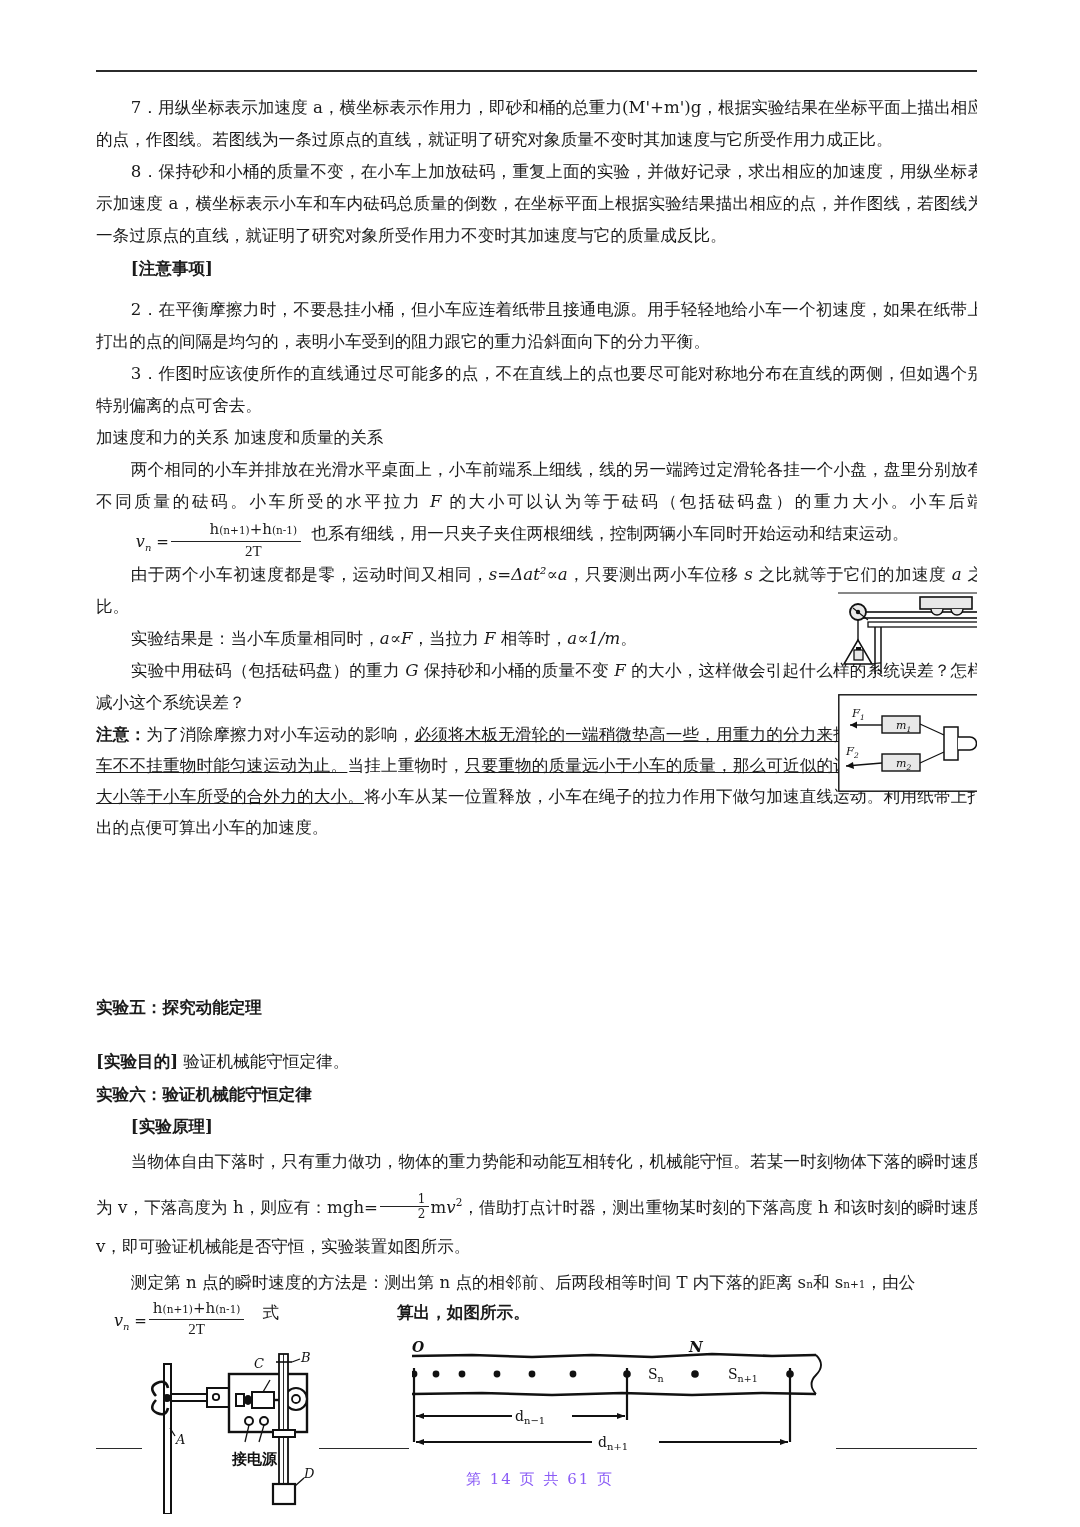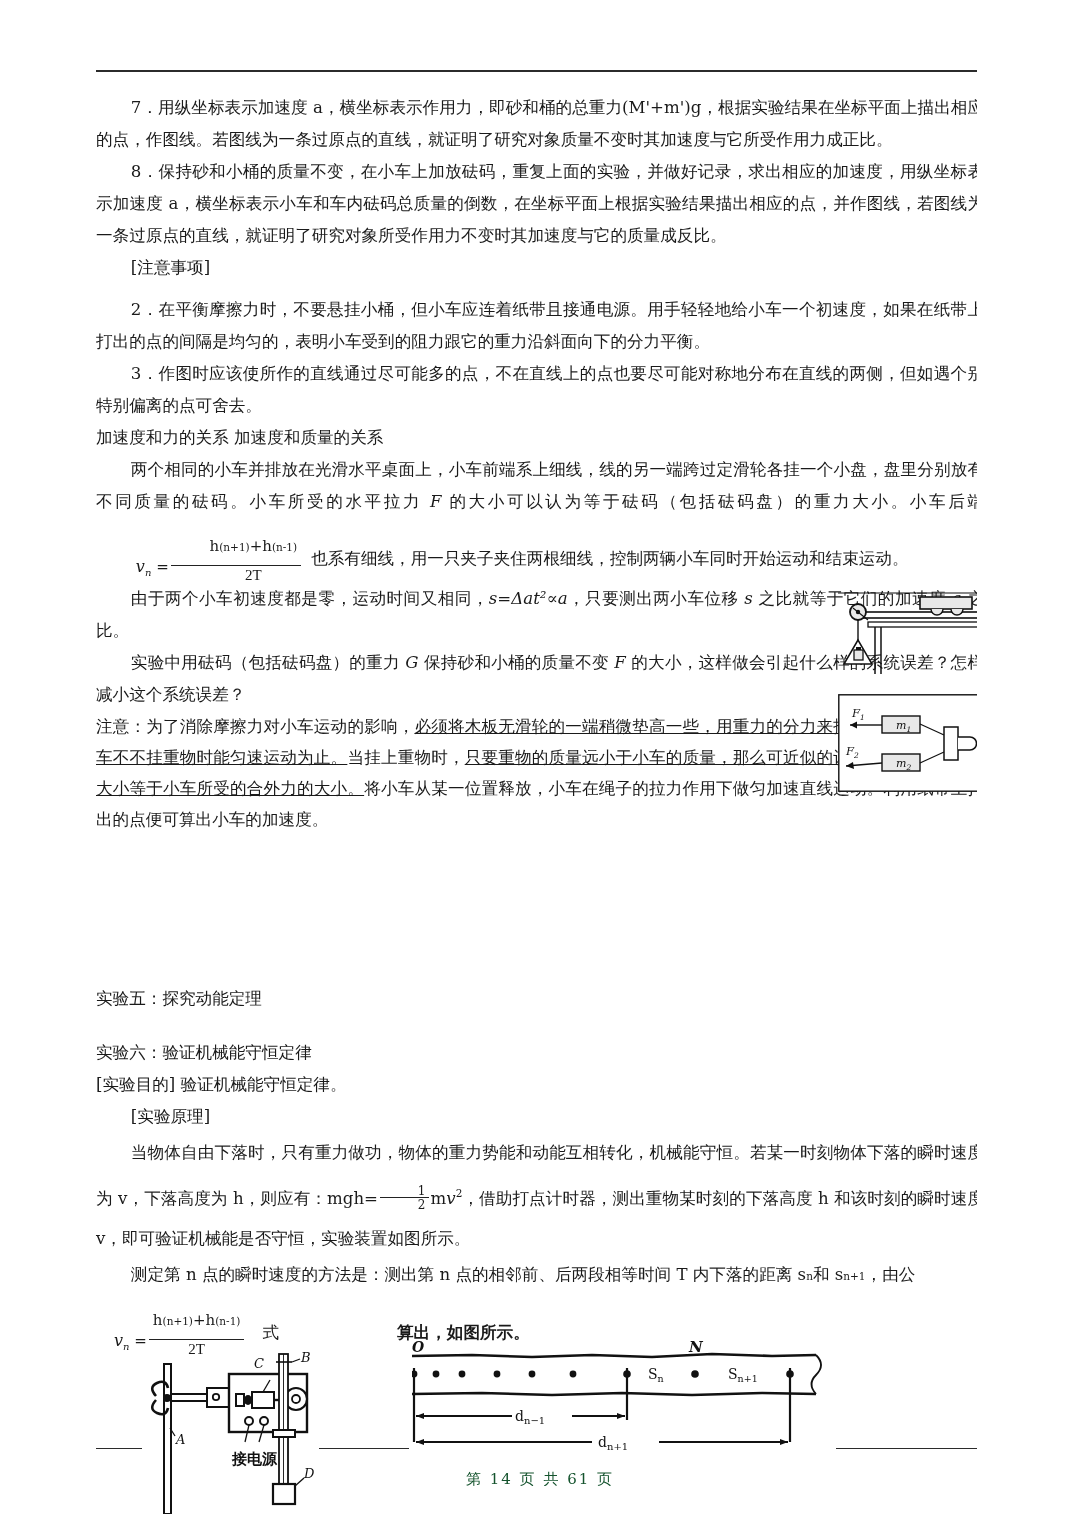--- a/index.html
+++ b/index.html
@@ -39,43 +39,42 @@
     text-justify: inter-ideograph;
   }
   .para {
     margin: 0;
     text-indent: 2.1em;
   }
   .para-flush {
     margin: 0;
     text-indent: 0;
   }
-  .bold { font-weight: normal; }
+  .bold { font-weight: bold; }
   .ital { font-style: italic; }
   .u { text-decoration: underline; }
   .tight { line-height: 31px; }
   
   .gap-sm { height: 10px; }
 
   
   .frac {
     display: inline-block;
     vertical-align: -0.55em;
     text-align: center;
     font-family: "DejaVu Serif", "Liberation Serif", serif;
     font-size: 15px;
     line-height: 1.08;
     margin: 0 5px;
   }
   .frac .num {
     display: block;
     border-bottom: 1.3px solid #222;
-    padding: 0 4px 11px 4px;
+    padding: 0 4px 3px 4px;
     white-space: nowrap;
-    margin-top: 20px;
   }
   .frac .den {
     display: block;
     padding-top: 1px;
     white-space: nowrap;
     font-family: Liberation Serif, serif;
   }
   .vn {
     font-style: italic;
     font-size: 16px;
@@ -151,21 +150,21 @@
     width: 148px;
     border-top: 1.4px solid #2b2b2b;
   }
   .page-footer {
     position: absolute;
     left: 0;
     top: 1470px;
     width: 1080px;
     text-align: center;
     font-size: 15px;
-    color: #14532d;
+    color: #8b5cf6;
     letter-spacing: 2px;
     overflow: hidden;
     height: 16px;
   }
   svg text {
     font-family: "DejaVu Serif", "Liberation Serif", serif;
   }
 </style>
 </head>
 <body>
@@ -189,35 +188,36 @@
 
     <p class="para">3．作图时应该使所作的直线通过尽可能多的点，不在直线上的点也要尽可能对称地分布在直线的两侧，但如遇个别特别偏离的点可舍去。</p>
 
     <p class="para-flush">加速度和力的关系  加速度和质量的关系</p>
 
     <p class="para"><span>两个相同的小车并排放在光滑水平桌面上，小车前端系上细线，线的另一端跨过定滑轮各挂一个小盘，盘里分别放有不同质量的砝码。小车所受的水平拉力 </span><span class="ital">F</span><span> 的大小可以认为等于砝码（包括砝码盘）的重力大小。小车后端</span><span class="frac"><span class="vn"><span>v</span><sub>n</sub></span>
         <span>=</span><span class="frac" style="margin-left:2px;"><span class="num"><span>h</span><span class="sub-sm">(n+1)</span><span>+</span><span>h</span><span class="sub-sm">(n-1)</span></span><span class="den">2T</span></span></span><span>也系有细线，用一只夹子夹住两根细线，控制两辆小车同时开始运动和结束运动。</span></p>
 
     <p class="para"><span>由于两个小车初速度都是零，运动时间又相同，</span><span class="ital">s=Δat²∝a</span><span>，只要测出两小车位移 </span><span class="ital">s</span><span> 之比就等于它们的加速度 </span><span class="ital">a</span><span> 之比。</span></p>
 
+    <p class="para"><span>实验结果是：当小车质量相同时，</span><span class="ital">a∝F</span><span>，当拉力 </span><span class="ital">F</span><span> 相等时，</span><span class="ital">a∝1/m</span><span>。</span></p>
 
     <p class="para"><span>实验中用砝码（包括砝码盘）的重力 </span><span class="ital">G</span><span> 保持砂和小桶的质量不变 </span><span class="ital">F</span><span> 的大小，这样做会引起什么样的系统误差？怎样减小这个系统误差？</span></p>
 
     <p class="para-flush tight"><span class="bold">注意：</span><span>为了消除摩擦力对小车运动的影响，</span><span class="u">必须将木板无滑轮的一端稍微垫高一些，用重力的分力来抵消摩擦力，直到小车不不挂重物时能匀速运动为止。</span><span>当挂上重物时，</span><span class="u">只要重物的质量远小于小车的质量，那么可近似的认为重物所受的重力大小等于小车所受的合外力的大小。</span><span>将小车从某一位置释放，小车在绳子的拉力作用下做匀加速直线运动。利用纸带上打出的点便可算出小车的加速度。</span></p>
 
     <div style="height:148px;"></div>
 
     <p class="para-flush bold">实验五：探究动能定理</p>
 
     <div style="height:22px;"></div>
-
-    <p class="para-flush bold">实验六：验证机械能守恒定律</p>
 
     <p class="para-flush"><span class="bold">[实验目的]</span>
       <span>验证机械能守恒定律。</span></p>
+
+    <p class="para-flush bold">实验六：验证机械能守恒定律</p>
 
     <p class="para bold">[实验原理]</p>
 
     <p class="para" style="line-height:40px;"><span>当物体自由下落时，只有重力做功，物体的重力势能和动能互相转化，机械能守恒。若某一时刻物体下落的瞬时速度为 v，下落高度为 h，则应有：mgh=</span><span class="frac-small"><span class="num">1</span><span class="den">2</span></span><span>m</span><span class="ital">v</span><span class="sup-sm">2</span><span>，借助打点计时器，测出重物某时刻的下落高度 h 和该时刻的瞬时速度 v，即可验证机械能是否守恒，实验装置如图所示。</span></p>
 
     <p class="para"><span>测定第 n 点的瞬时速度的方法是：测出第 n 点的相邻前、后两段相等时间 T 内下落的距离 s</span><span class="sub-sm">n</span><span>和 s</span><span class="sub-sm">n+1</span><span>，由公</span></p>
 
     <p class="para-flush" style="line-height:20px;"><span class="frac" style="margin-left:18px;"><span class="vn"><span>v</span><sub>n</sub></span>
         <span>=</span><span class="frac" style="margin-left:2px;"><span class="num"><span>h</span><span class="sub-sm">(n+1)</span><span>+</span><span>h</span><span class="sub-sm">(n-1)</span></span><span class="den">2T</span></span></span><span style="margin-left:8px;">式</span><span style="margin-left:118px;font-weight:bold;">算出，如图所示。</span></p>
 

